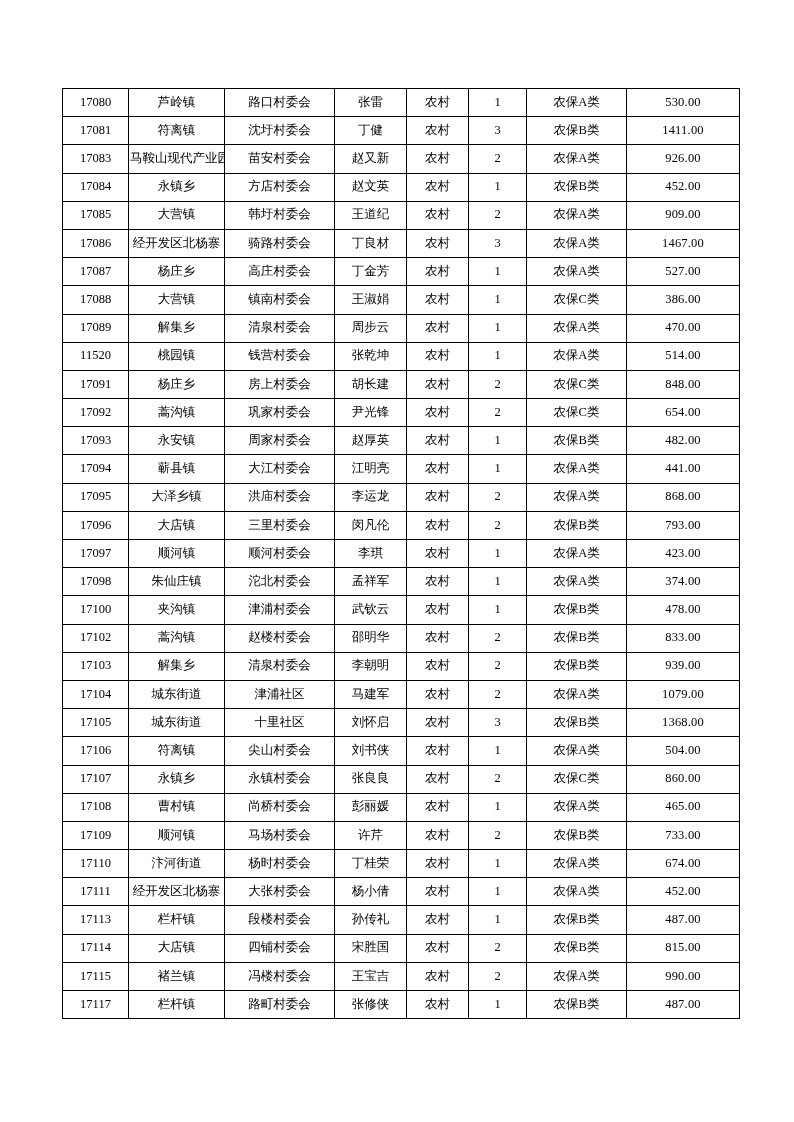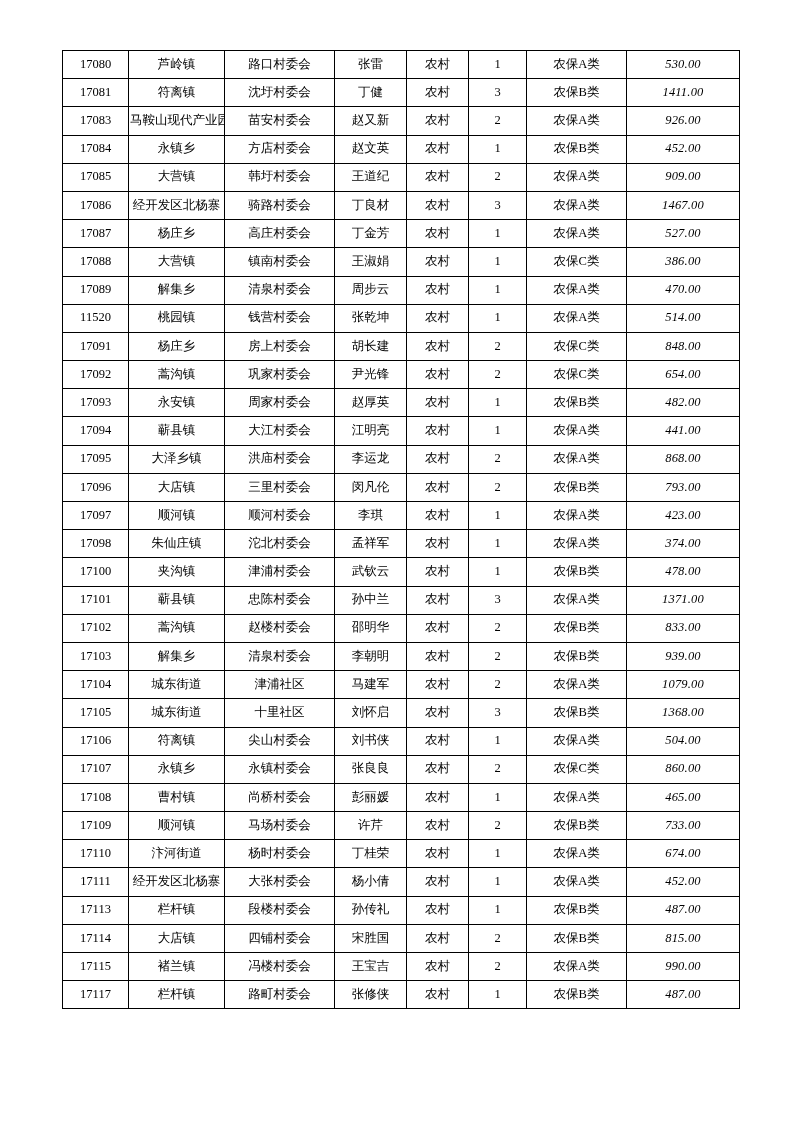--- a/index.html
+++ b/index.html
@@ -11,21 +11,21 @@
     width: 794px;
     height: 1122px;
     font-family: "Liberation Serif", "DejaVu Serif", serif;
     color: #000000;
   }
   .page {
     position: relative;
     width: 794px;
     height: 1122px;
     box-sizing: border-box;
-    padding: 50px 55px 0 62px;
+    padding: 88px 55px 0 62px;
   }
   table.data-table {
     border-collapse: collapse;
     width: 677px;
     table-layout: fixed;
   }
   table.data-table td {
     border: 1px solid #000000;
     height: 27.2px;
     text-align: center;
@@ -41,21 +41,20 @@
   col.c-village { width: 110px; }
   col.c-name    { width: 72px; }
   col.c-type    { width: 62px; }
   col.c-num     { width: 58px; }
   col.c-cat     { width: 100px; }
   col.c-amt     { width: 113px; }
 
   td.amt {
     font-family: "Liberation Serif", "DejaVu Serif", serif;
     letter-spacing: 0.2px;
-    font-style: italic;
   }
   td.clip {
     font-size: 11px;
   }
 </style>
 </head>
 <body>
 
 <div class="page">
   <table class="data-table">
@@ -254,30 +253,20 @@
           <td>17100</td>
           <td>夹沟镇</td>
           <td>津浦村委会</td>
           <td>武钦云</td>
           <td>农村</td>
           <td>1</td>
           <td>农保B类</td>
           <td class="amt">478.00</td>
         </tr>
         <tr>
-          <td>17101</td>
-          <td>蕲县镇</td>
-          <td>忠陈村委会</td>
-          <td>孙中兰</td>
-          <td>农村</td>
-          <td>3</td>
-          <td>农保A类</td>
-          <td class="amt">1371.00</td>
-        </tr>
-        <tr>
           <td>17102</td>
           <td>蒿沟镇</td>
           <td>赵楼村委会</td>
           <td>邵明华</td>
           <td>农村</td>
           <td>2</td>
           <td>农保B类</td>
           <td class="amt">833.00</td>
         </tr>
         <tr>

